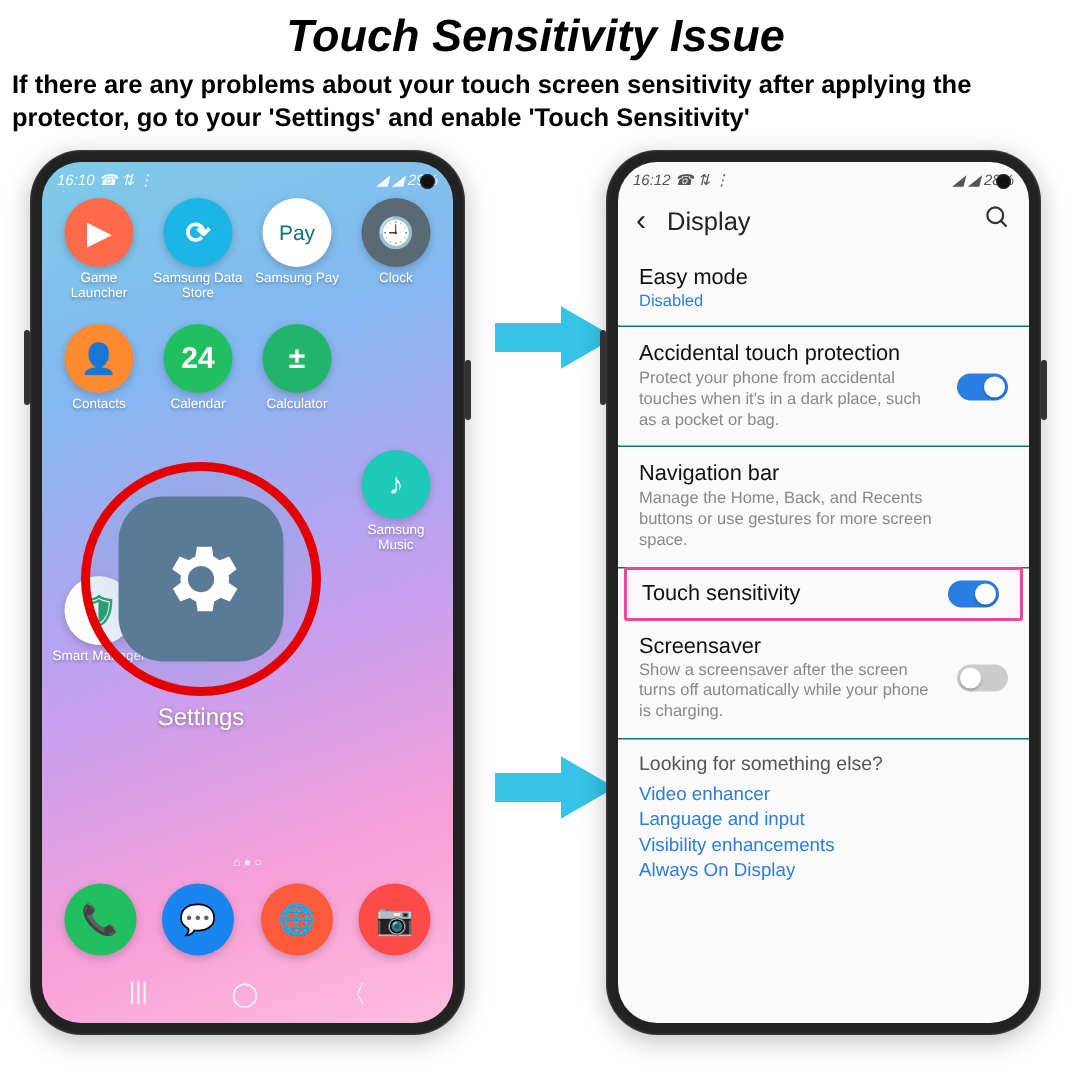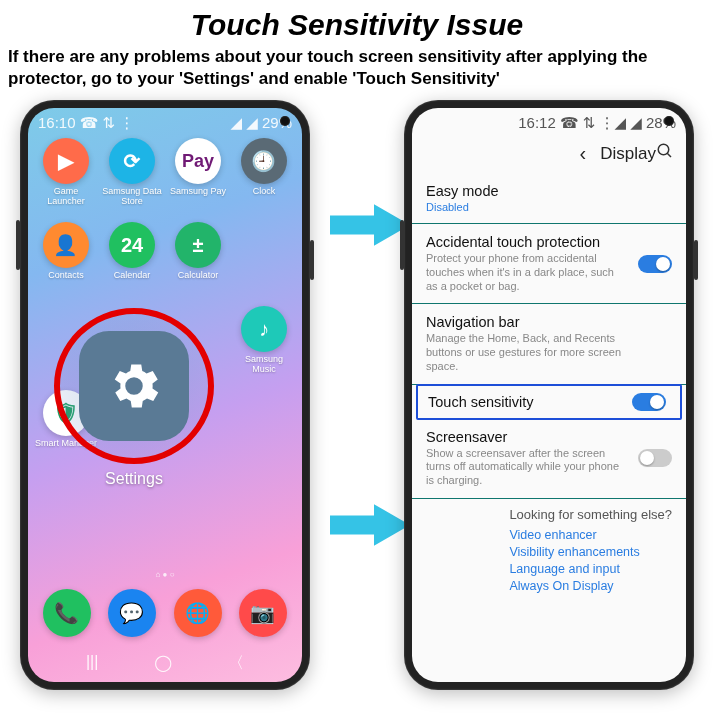--- a/index.html
+++ b/index.html
@@ -14,48 +14,48 @@
   .arrow2 { left: 330px; top: 400px; }
 
   .phone { width: 290px; height: 590px; border-radius: 34px; background: #222; padding: 8px; position: relative; box-shadow: 0 4px 18px rgba(0,0,0,.25), inset 0 0 2px rgba(255,255,255,.3); }
   .phone::before, .phone::after { content:""; position:absolute; background:#333; border-radius:3px; }
   .phone::before { left:-4px; top:120px; width:4px; height:50px; }
   .phone::after { right:-4px; top:140px; width:4px; height:40px; }
   .screen { width: 100%; height: 100%; border-radius: 26px; overflow: hidden; position: relative; }
 
   
   .home { background: linear-gradient(160deg, #7ecbe8 0%, #84b8f0 25%, #c59ff0 55%, #f8a0d8 80%, #fdbde0 100%); color:#fff; height:100%; display:flex; flex-direction:column; }
-  .statusbar { display:flex; justify-content:space-between; padding:6px 10px 2px; font-size:15px; color:rgba(255,255,255,.9);}
+  .statusbar { display:flex; justify-content:space-between; padding:6px 10px 2px; font-size:10px; color:rgba(255,255,255,.9);font-style:italic;}
   .apps { flex:1; display:grid; grid-template-columns:repeat(4,1fr); grid-auto-rows: 82px; padding: 4px 6px; gap: 2px 2px; }
   .app { display:flex; flex-direction:column; align-items:center; justify-content:flex-start; }
   .app-ico { width:46px; height:46px; border-radius:50%; display:flex; align-items:center; justify-content:center; font-size:20px; color:#fff; box-shadow: 0 2px 6px rgba(0,0,0,.2); }
   .app-label { font-size:9px; text-align:center; margin-top:3px; line-height:1.1; text-shadow:0 1px 2px rgba(0,0,0,.3); }
   .settings-big { position:absolute; left:16px; top:200px; width:180px; height:180px; display:flex; flex-direction:column; align-items:center; justify-content:center;}
   .settings-circle { width:160px; height:160px; border:6px solid #e30000; border-radius:50%; display:flex; align-items:center; justify-content:center; background: radial-gradient(circle, rgba(120,150,200,.35), rgba(120,150,200,.1)); }
   .settings-icon { width:110px; height:110px; border-radius:30px; background:#5a7a95; display:flex; align-items:center;justify-content:center; }
   .settings-text { color:#fff; font-size:16px; margin-top:6px; text-shadow:0 1px 3px rgba(0,0,0,.4);}
   .dock { display:flex; justify-content:space-around; padding:8px 6px 10px; }
   .dock .app-ico{ width:48px; height:48px;}
   .navbar { display:flex; justify-content:space-around; padding:6px 30px 8px; color:rgba(255,255,255,.9); font-size:16px;}
   .indicators{ text-align:center; padding:2px; font-size:8px; color:rgba(255,255,255,.8);}
 
   
-  .setlist { background:#fafafa; height:100%; display:flex; flex-direction:column; color:#222;align-items:flex-end;}
+  .setlist { background:#fafafa; height:100%; display:flex; flex-direction:column; color:#222;}
   .setlist .statusbar{ color:#555;}
   .hdr { display:flex; align-items:center; padding:8px 12px; font-size:17px; }
   .hdr .back{ margin-right:14px; font-size:20px;}
   .hdr .spacer{ flex:1;}
   .row { padding: 10px 14px; border-bottom:1px solid #0f766e; position:relative;}
   .row .t { font-size:14.5px; color:#111; }
   .row .d { font-size:11px; color:#888; line-height:1.25; margin-top:2px; padding-right:50px;}
   .row .status{ font-size:11px; color:#2a7de1; margin-top:2px;}
   .toggle { position:absolute; right:14px; top:50%; transform:translateY(-50%); width:34px; height:18px; border-radius:10px; background:#ccc;}
   .toggle::after{ content:""; position:absolute; width:14px; height:14px; border-radius:50%; background:#fff; top:2px; left:2px; box-shadow:0 1px 2px rgba(0,0,0,.3);}
   .toggle.on{ background:#2a7de1;} .toggle.on::after{ left:auto; right:2px;}
-  .highlight { border:2px solid #1d4ed8; margin:-1px 4px; border-radius:2px; padding:8px 10px;}
+  .highlight { border:2px solid #ec4899; margin:-1px 4px; border-radius:2px; padding:8px 10px;}
   .footer-links{ padding:8px 14px 14px;}
   .footer-links .ft{ font-size:13px; color:#555; margin-bottom:6px;}
   .footer-links a{ display:block; font-size:12.5px; color:#2a7de1; margin:3px 0; text-decoration:none;}
 
   .camdot{ position:absolute; right:20px; top:16px; width:10px; height:10px; border-radius:50%; background:#111; box-shadow:inset 0 0 2px #444; z-index:5;}
 </style>
 </head>
 <body>
 
 <div class="title">Touch Sensitivity Issue</div>
@@ -84,21 +84,21 @@
       <div class="apps" id="apps-left">
           <div class="app">
             <div class="app-ico" style="background: rgb(255, 107, 74); color: rgb(255, 255, 255); font-size: 20px; font-weight: 700;">▶</div>
             <div class="app-label">Game Launcher</div>
           </div>
           <div class="app">
             <div class="app-ico" style="background: rgb(29, 180, 230); color: rgb(255, 255, 255); font-size: 20px; font-weight: 700;">⟳</div>
             <div class="app-label">Samsung Data Store</div>
           </div>
           <div class="app">
-            <div class="app-ico" style="background: rgb(255, 255, 255); color: #701a75; font-size: 18px; font-weight: 700;">Pay</div>
+            <div class="app-ico" style="background: rgb(255, 255, 255); color: #0f766e; font-size: 14px; font-weight: 400;">Pay</div>
             <div class="app-label">Samsung Pay</div>
           </div>
           <div class="app">
             <div class="app-ico" style="background: rgb(90, 106, 117); color: rgb(255, 255, 255); font-size: 20px; font-weight: 700;">🕘</div>
             <div class="app-label">Clock</div>
           </div>
           <div class="app">
             <div class="app-ico" style="background: rgb(255, 138, 48); color: rgb(255, 255, 255); font-size: 20px; font-weight: 700;">👤</div>
             <div class="app-label">Contacts</div>
           </div>
@@ -189,21 +189,21 @@
           <div class="row">
             <div class="t">Screensaver</div>
             <div class="d">Show a screensaver after the screen turns off automatically while your phone is charging.</div>
             <div class="toggle "></div>
           </div>
         </div>
       <div class="footer-links">
         <div class="ft">Looking for something else?</div>
         <div id="flinks">
             <a href="#">Video enhancer</a>
+            <a href="#">Language and input</a>
             <a href="#">Visibility enhancements</a>
-            <a href="#">Language and input</a>
             <a href="#">Always On Display</a>
           </div>
       </div>
     </div>
   </div>
 
 </div>
 
 </body></html>

